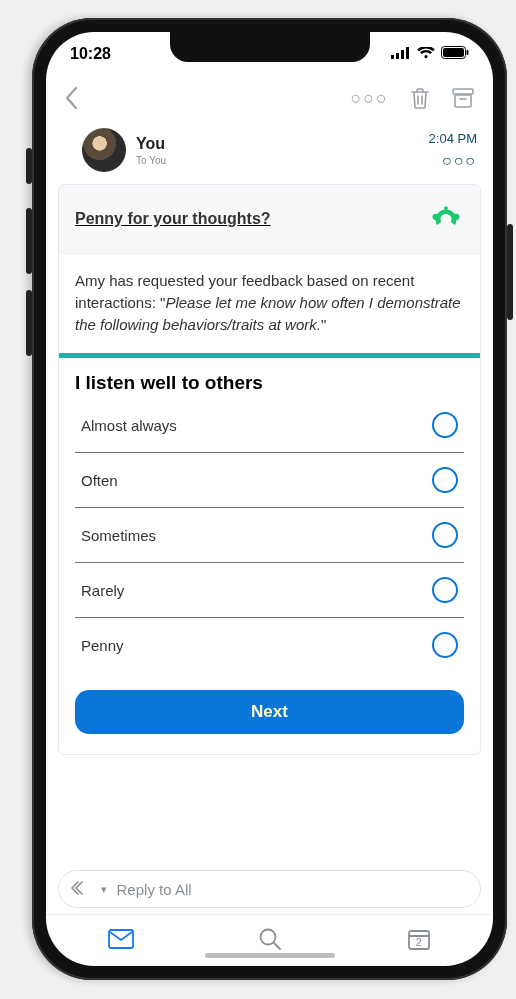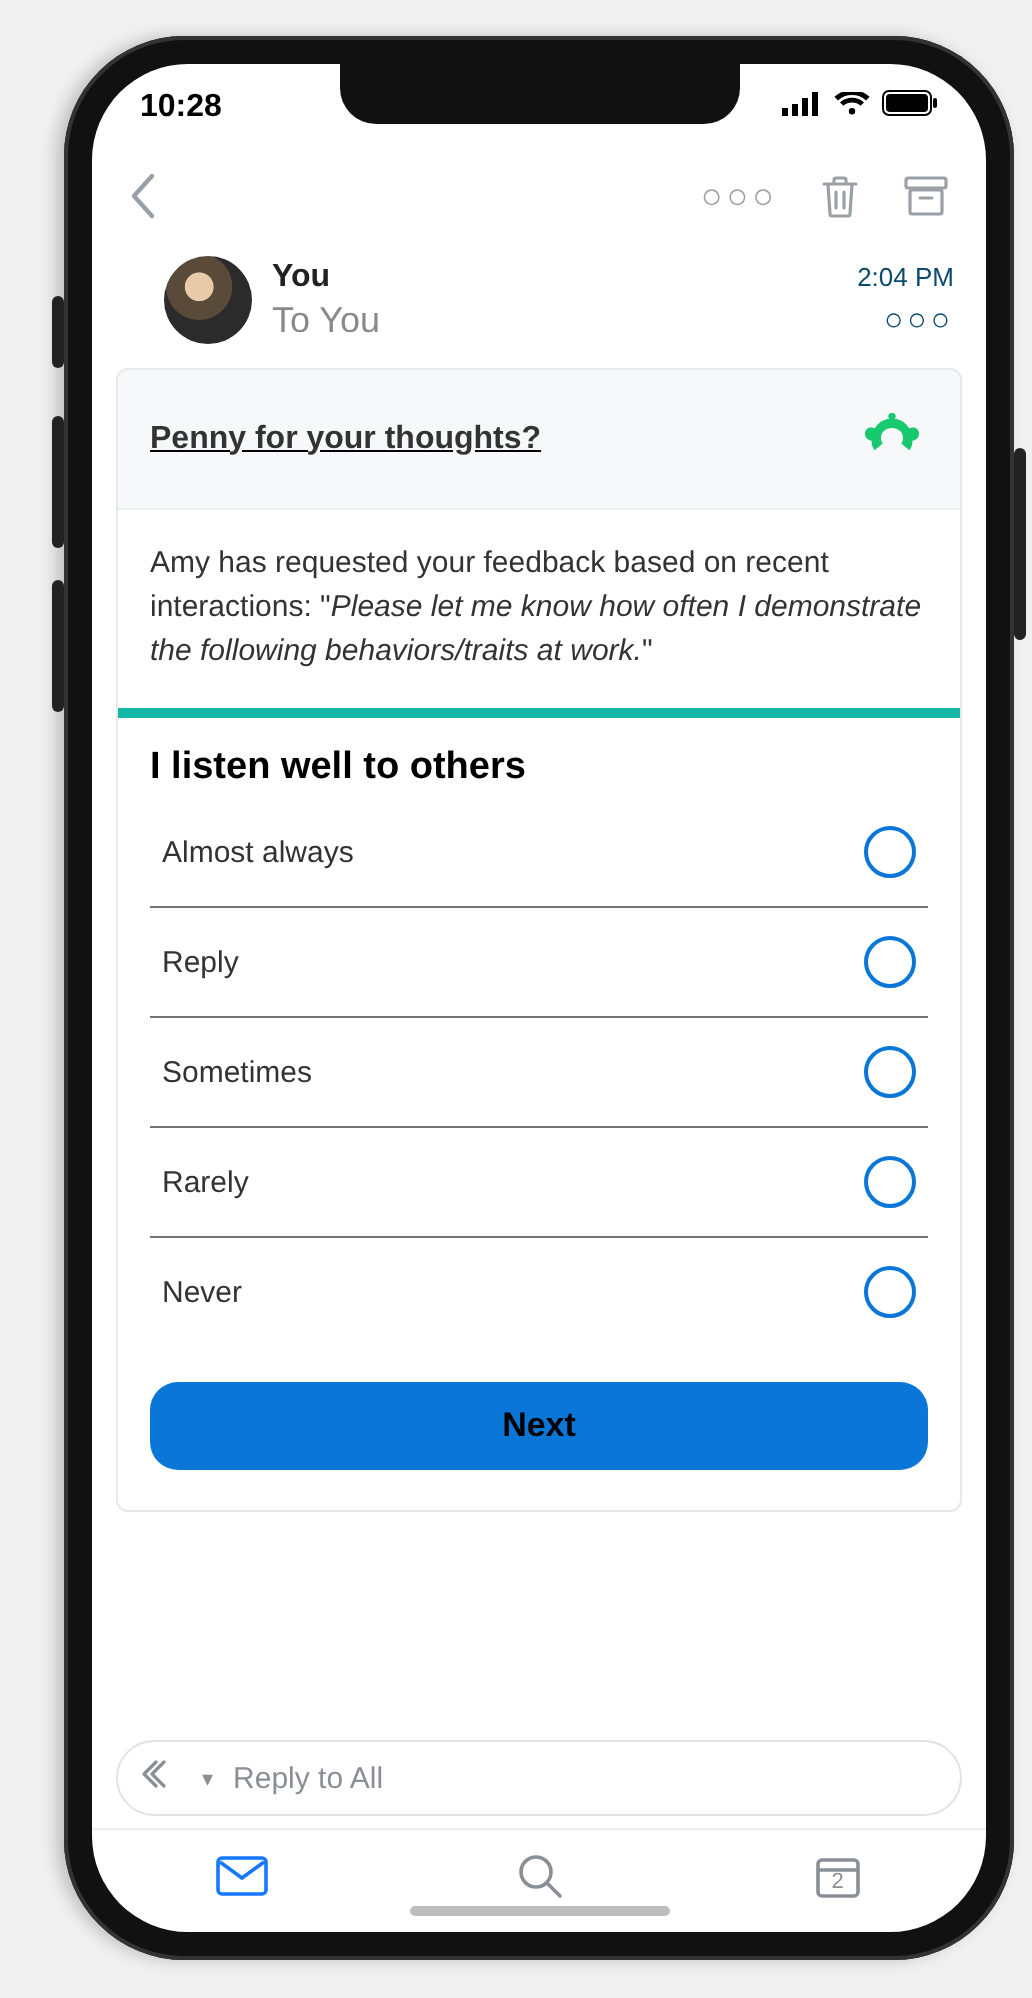--- a/index.html
+++ b/index.html
@@ -70,21 +70,21 @@
     padding:8px 16px 12px;
     margin-left:20px;
   }
   .avatar {
     width:44px; height:44px; border-radius:50%;
     background: radial-gradient(circle at 40% 35%, #e8c9a8 0 18%, #5a4a3a 19% 42%, #2b2b2b 43% 100%);
     flex:none;
   }
   .senderrow .meta { margin-left:10px; flex:1; }
   .senderrow .from { font-weight:700; font-size:16px; color:#222; }
-  .senderrow .to { font-size:18px; color:#8a8a8a; margin-top:2px; }
+  .senderrow .to { font-size:10px; color:#8a8a8a; margin-top:2px; }
   .senderrow .side { text-align:right; color:#0c4a6e; font-size:13px; }
   .senderrow .side .more { letter-spacing:2px; margin-top:6px; font-size:16px; }
   
   .content { flex:1; overflow:auto; padding:0 12px; }
   .card {
     border:1px solid #e6e8eb;
     border-radius:6px;
     overflow:hidden;
     background:#fff;
   }
@@ -117,21 +117,21 @@
     font-size:15px; color:#333;
   }
   .optrow:last-child { border-bottom:none; }
   .radio {
     width:26px; height:26px; border-radius:50%;
     border:2px solid #0a77d8; background:#fff;
   }
   .nextbtn {
     margin:6px 16px 20px;
     background:#0a77d8;
-    color:#000000;
+    color:#fef9c3;
     text-align:center;
     font-size:17px; font-weight:600;
     padding:12px 0;
     border-radius:14px;
   }
   
   .replybar {
     margin:0 12px 6px;
     border:1px solid #dfe2e6;
     border-radius:20px;
@@ -240,33 +240,33 @@
         <div class="intro">
           <span>Amy has requested your feedback based on recent interactions: "</span><span class="quoted">Please let me know how often I demonstrate the following behaviors/traits at work.</span><span>"</span>
         </div>
         <div class="question">I listen well to others</div>
         <div class="options">
           <div class="optrow">
             <span>Almost always</span>
             <span class="radio"></span>
           </div>
           <div class="optrow">
-            <span>Reply</span>
+            <span>Often</span>
             <span class="radio"></span>
           </div>
           <div class="optrow">
             <span>Sometimes</span>
             <span class="radio"></span>
           </div>
           <div class="optrow">
             <span>Rarely</span>
             <span class="radio"></span>
           </div>
           <div class="optrow">
-            <span>Never</span>
+            <span>Penny</span>
             <span class="radio"></span>
           </div>
         </div>
         <div class="nextbtn">Next</div>
       </div>
     </div>
 
     <div class="replybar">
       <span>
         <svg width="20" height="14" viewBox="0 0 20 14">

